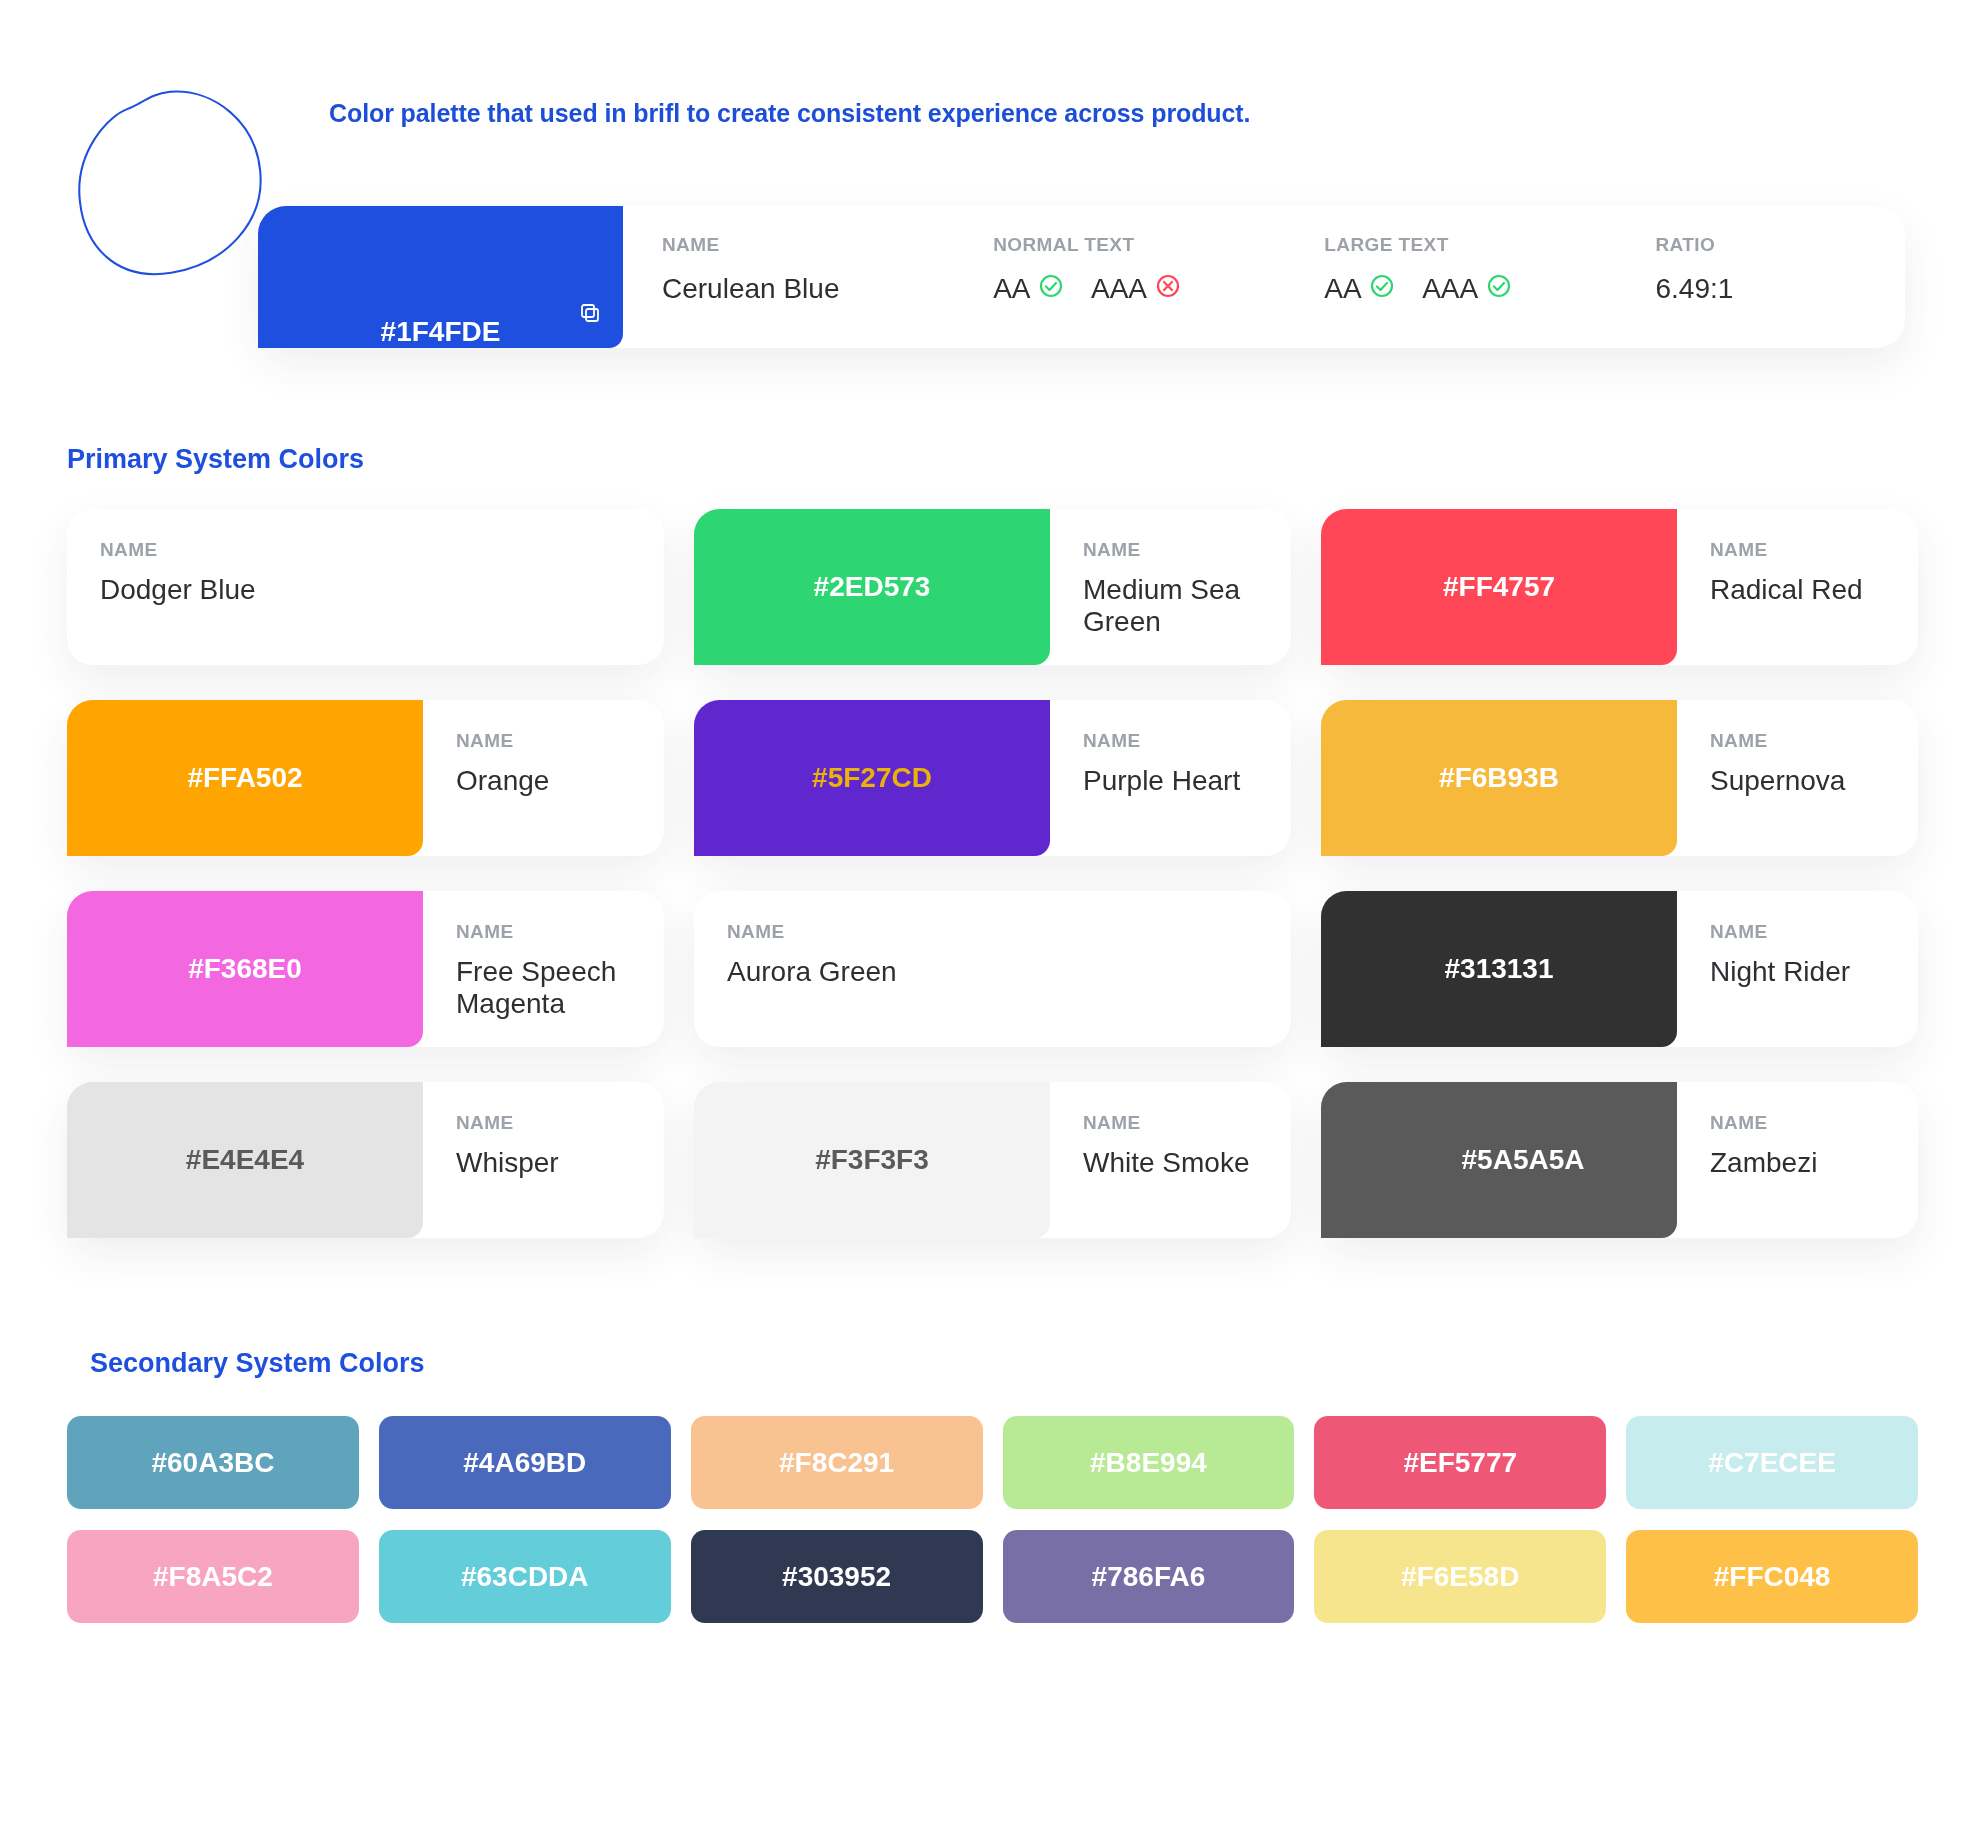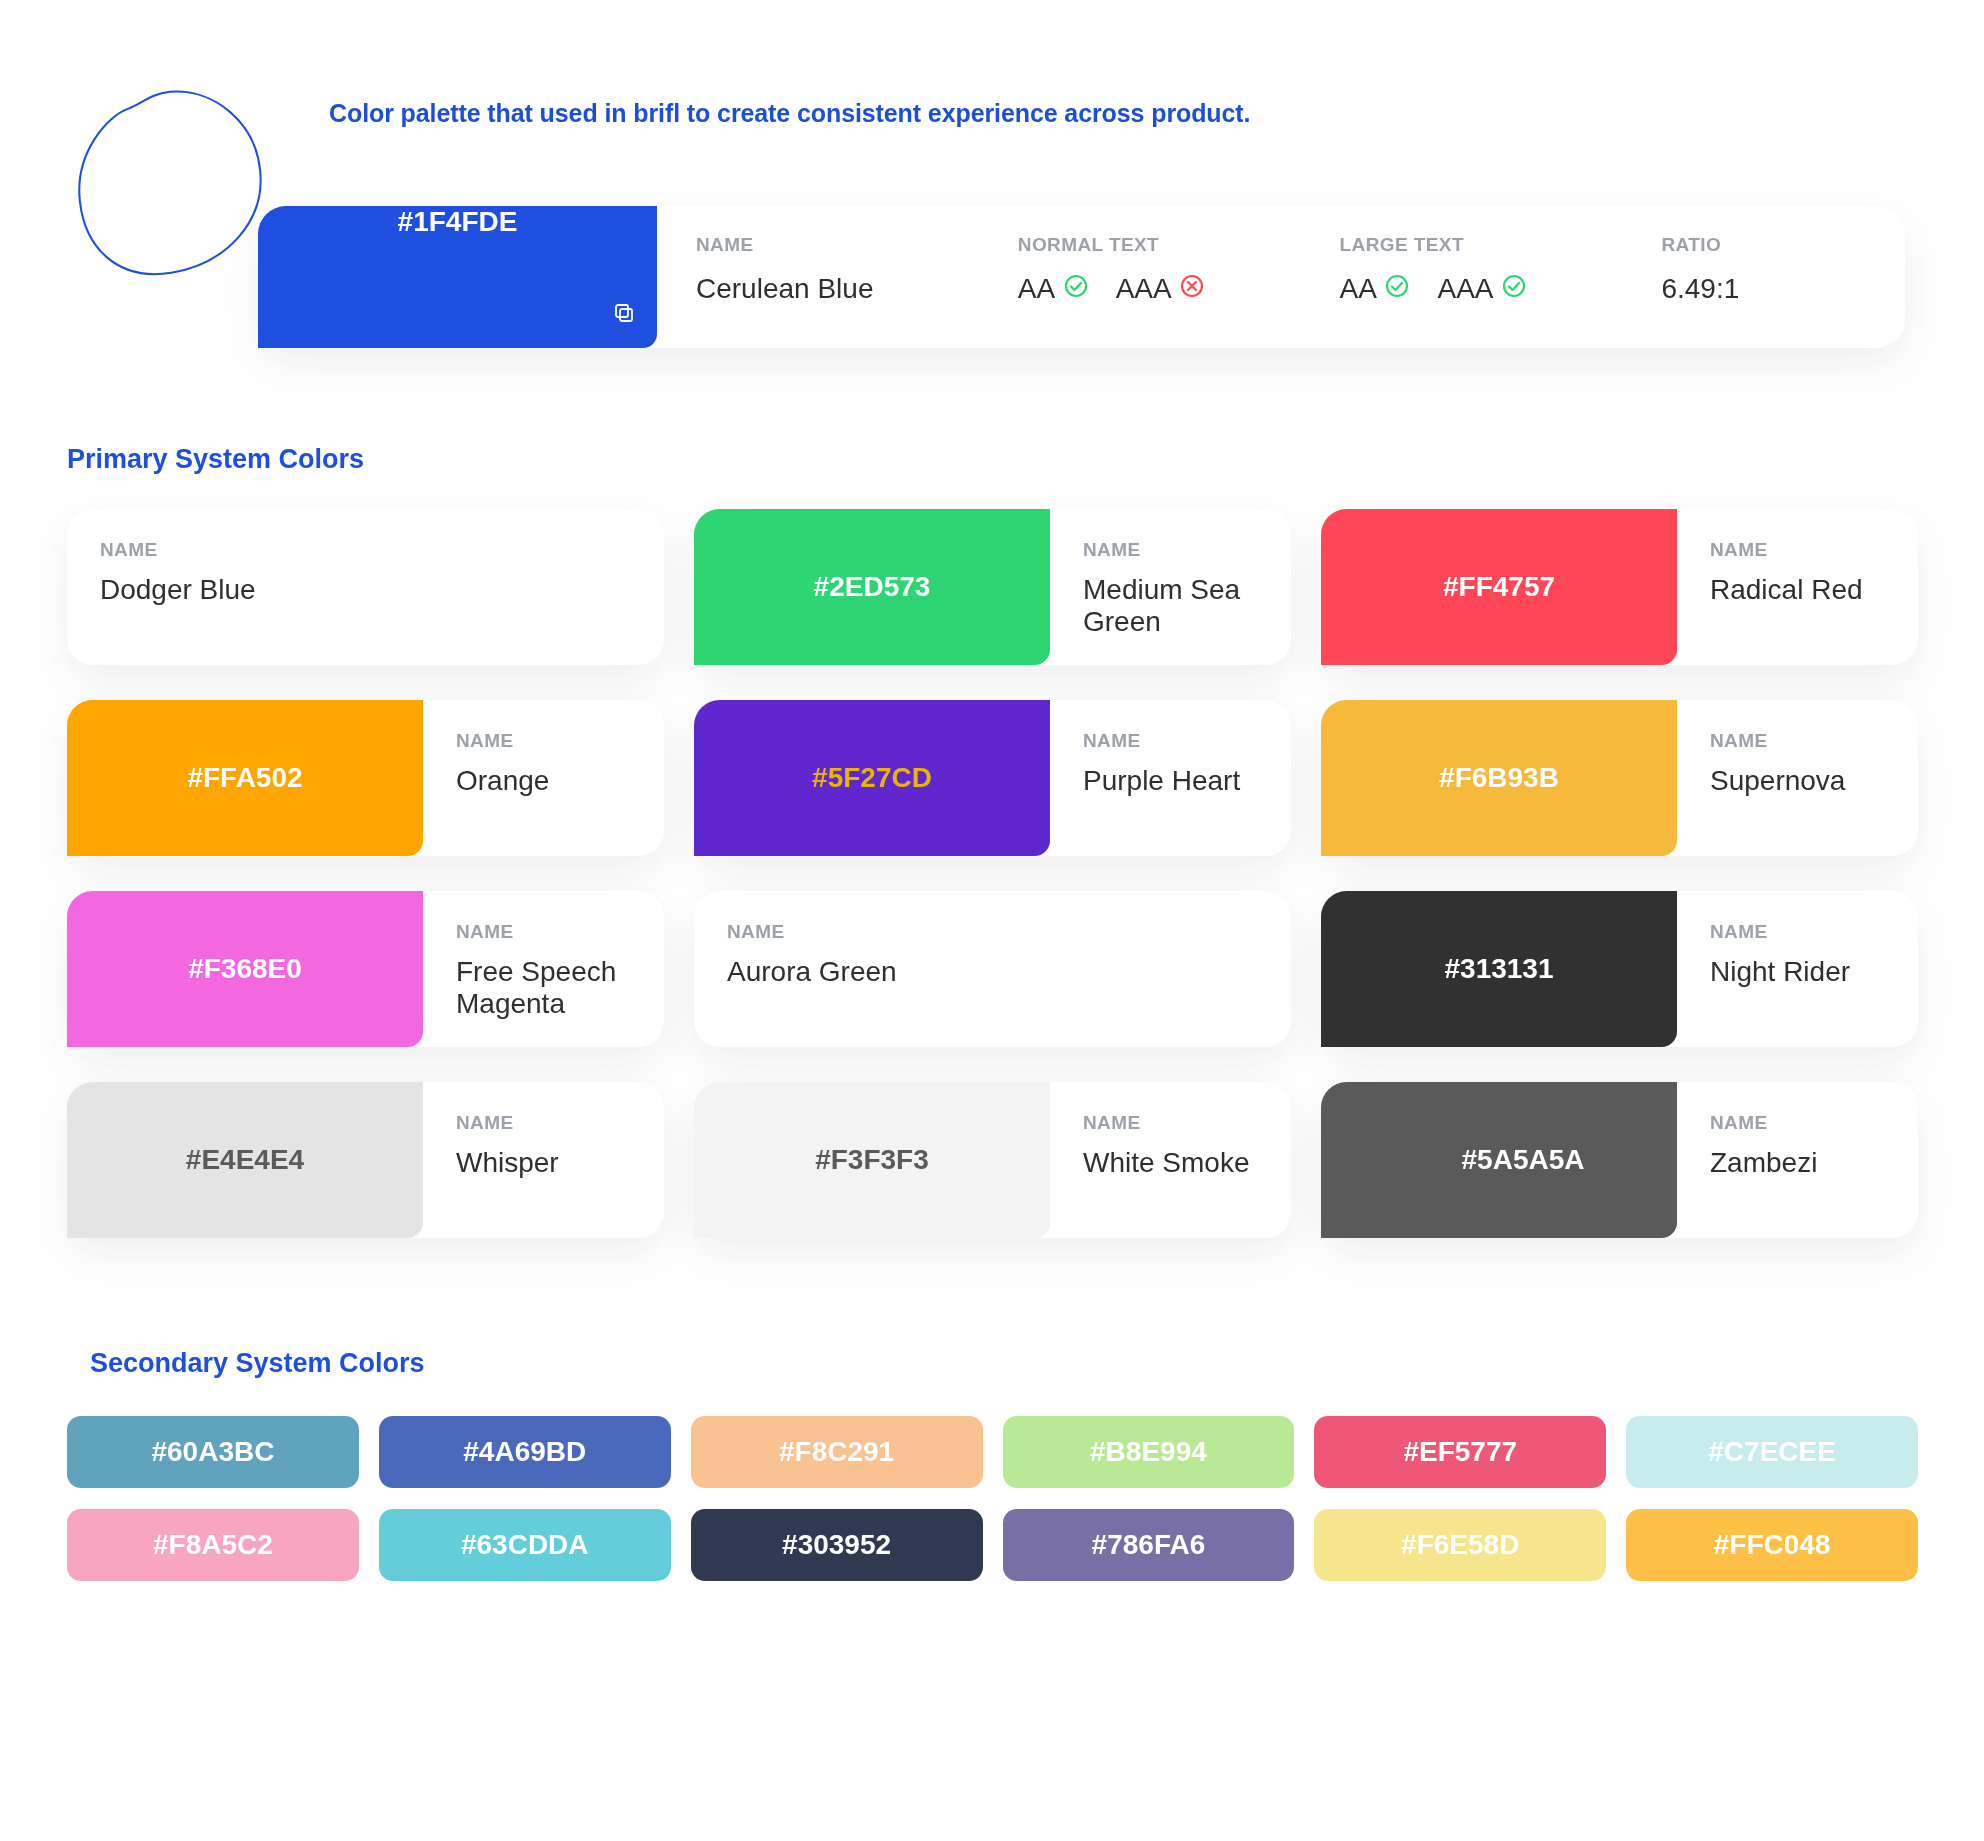--- a/index.html
+++ b/index.html
@@ -22,23 +22,23 @@
 
   
   .featured {
     display: flex;
     margin-left: 191px; margin-right: 12.8px; margin-top: 78px;
     background: #fff; border-radius: 28px;
     box-shadow: 0 17px 43px rgba(50,50,80,0.08);
     height: 142px;
   }
   .featured .swatch {
-    width: 399px; height: 142px;
+    width: 365px; height: 142px;
     border-top-left-radius: 28px; border-bottom-right-radius: 14px;
-    display: flex; flex-direction: column; align-items: center; justify-content: flex-start;
+    display: flex; flex-direction: column; align-items: center; justify-content: flex-end;
     color: #fff; font-size: 28px; font-weight: 600; position: relative;
   }
   .featured .copy-icon {
     position: absolute; right: 21px; bottom: 15.6px;
   }
   .featured .info {
     flex: 1; display: grid;
     grid-template-columns: 1.1fr 1.1fr 1.1fr 0.7fr;
     padding: 28px 39px 0 39px;
   }
@@ -80,21 +80,21 @@
   .color-card .meta .nm {
     font-size: 28px; color: #2d2f33; line-height: 1.15;
   }
 
   
   .sec-h { font-size: 27px; font-weight: 700; color: #1F4FDE; margin-top: 110px; margin-bottom: 37px; }
   .sec-grid {
     display: grid; grid-template-columns: repeat(6, 1fr); gap: 21px 20px;
   }
   .pill {
-    height: 72px; border-radius: 14px; display: flex; align-items: center; justify-content: center;
+    height: 93px; border-radius: 14px; display: flex; align-items: center; justify-content: center;
     font-size: 28px; font-weight: 600; color: #fff;
   }
 </style>
 </head>
 <body>
 
 <div class="page">
 
   <div class="header">
     <svg class="blob" viewBox="0 0 300 290">

